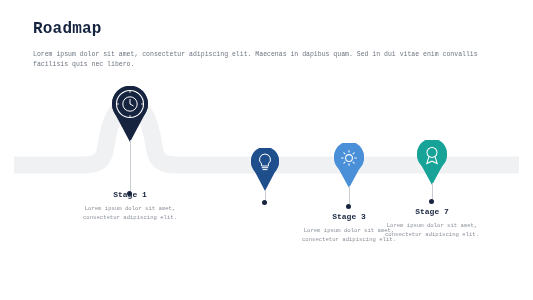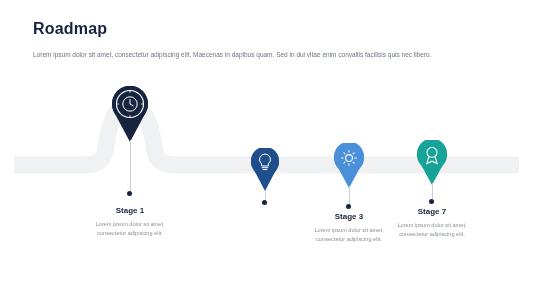--- a/index.html
+++ b/index.html
@@ -12,20 +12,21 @@
     background: #ffffff;
     font-family: "Liberation Sans", sans-serif;
     overflow: hidden;
   }
   .slide {
     position: relative;
     width: 533px;
     height: 224px;
     background: #ffffff;
     box-sizing: border-box;
+    font-family: Liberation Mono, monospace;
   }
   .title {
     position: absolute;
     left: 33px;
     top: 20px;
     font-size: 16px;
     font-weight: bold;
     color: #16243f;
     letter-spacing: 0.2px;
   }
@@ -140,21 +141,21 @@
 
   <div class="stage-line" style="left:264.5px; top:190px; height:13px;"></div>
   <div class="stage-dot" style="left:262px; top:200px;"></div>
 
   <div class="stage-line" style="left:348.5px; top:186px; height:21px;"></div>
   <div class="stage-dot" style="left:346px; top:204px;"></div>
 
   <div class="stage-line" style="left:431.5px; top:183px; height:19px;"></div>
   <div class="stage-dot" style="left:429px; top:199px;"></div>
 
-  <div class="stage-block" style="left:82px; top:206px;">
+  <div class="stage-block" style="left:82px; top:190px;">
     <p class="stage-name">Stage 1</p>
     <p class="stage-desc">Lorem ipsum dolor sit amet, consectetur adipiscing elit.</p>
   </div>
 
 
   <div class="stage-block" style="left:301px; top:212px;">
     <p class="stage-name">Stage 3</p>
     <p class="stage-desc">Lorem ipsum dolor sit amet, consectetur adipiscing elit.</p>
   </div>
 

